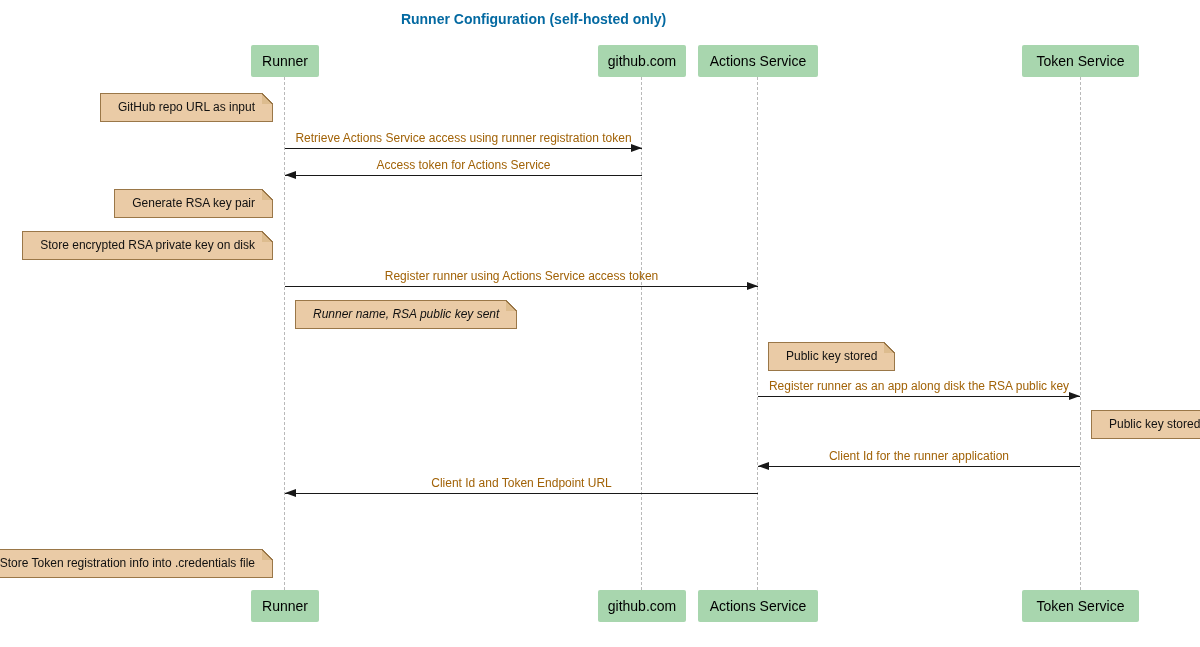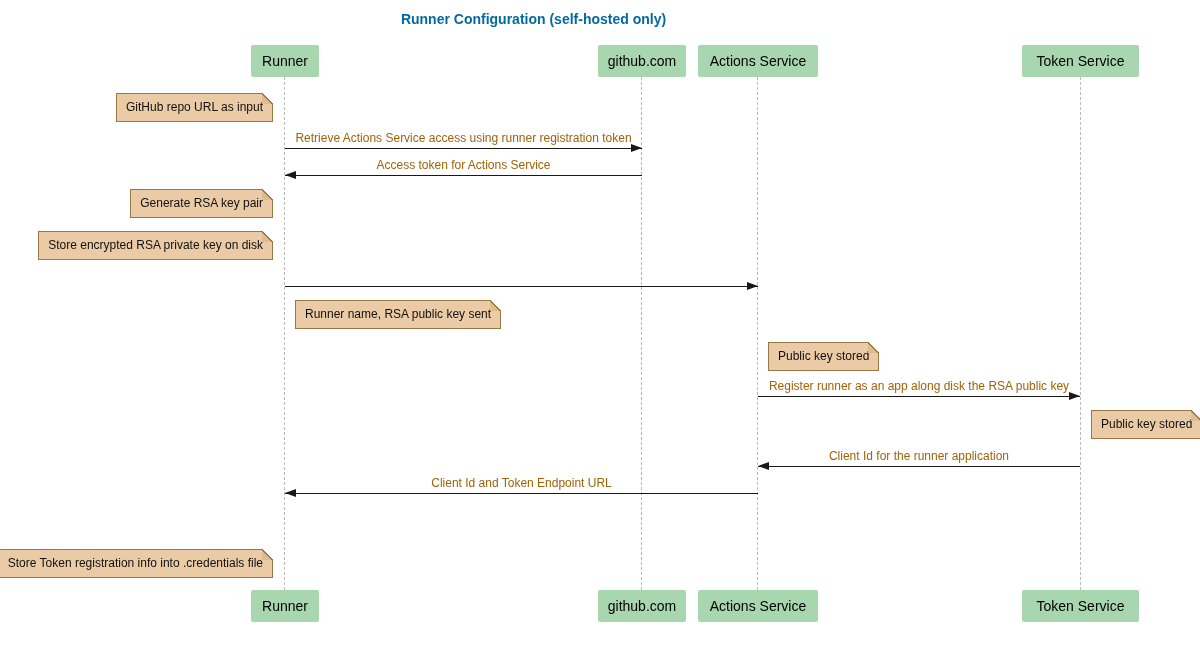--- a/index.html
+++ b/index.html
@@ -13,21 +13,21 @@
   }
   .participant{
     position:absolute;height:32px;line-height:32px;background:#a8d6ae;
     border-radius:2px;text-align:center;font-size:14px;color:#000000;
   }
   .lifeline{
     position:absolute;top:77px;height:513px;width:0;border-left:1px dashed #b9b9b9;
   }
   .note{
     position:absolute;height:27px;line-height:27px;background:#eacba6;
-    border:1px solid #9a7748;font-size:12px;padding:0 9px;white-space:nowrap;color:#111;
+    border:1px solid #9a7748;font-size:12px;padding:0 17px;white-space:nowrap;color:#111;
   }
   .fold{
     position:absolute;top:-1px;right:-1px;width:11px;height:11px;
     background:linear-gradient(to bottom left,#ffffff 0 46%,#9a7748 46% 56%,#ddbc8e 56% 100%);
   }
   .msg-line{position:absolute;height:1.3px;background:#181818;}
   .msg-label{
     position:absolute;height:15px;font-size:12px;text-align:center;
     white-space:nowrap;color:#a16207;
   }
@@ -70,24 +70,25 @@
   <div class="ah ah-l" style="left:285px;top:171px;"></div>
 
   <div class="note" style="right:927px;top:231px;">
     <span class="fold"></span><span>Store encrypted RSA private key on disk</span>
   </div>
 
   <div class="note" style="right:927px;top:189px;">
     <span class="fold"></span><span>Generate RSA key pair</span>
   </div>
 
+  <div class="msg-label" style="left:285px;width:473px;top:269px;">Register runner using Actions Service access token</div>
   <div class="msg-line" style="left:285px;width:473px;top:286px;"></div>
   <div class="ah ah-r" style="left:747px;top:282px;"></div>
 
-  <div class="note" style="left:295px;top:300px;">
+  <div class="note" style="left:295px;top:300px;font-style:italic;">
     <span class="fold"></span><span>Runner name, RSA public key sent</span>
   </div>
 
   <div class="note" style="left:768px;top:342px;">
     <span class="fold"></span><span>Public key stored</span>
   </div>
 
   <div class="msg-label" style="left:758px;width:322px;top:379px;">Register runner as an app along disk the RSA public key</div>
   <div class="msg-line" style="left:758px;width:322px;top:396px;"></div>
   <div class="ah ah-r" style="left:1069px;top:392px;"></div>

